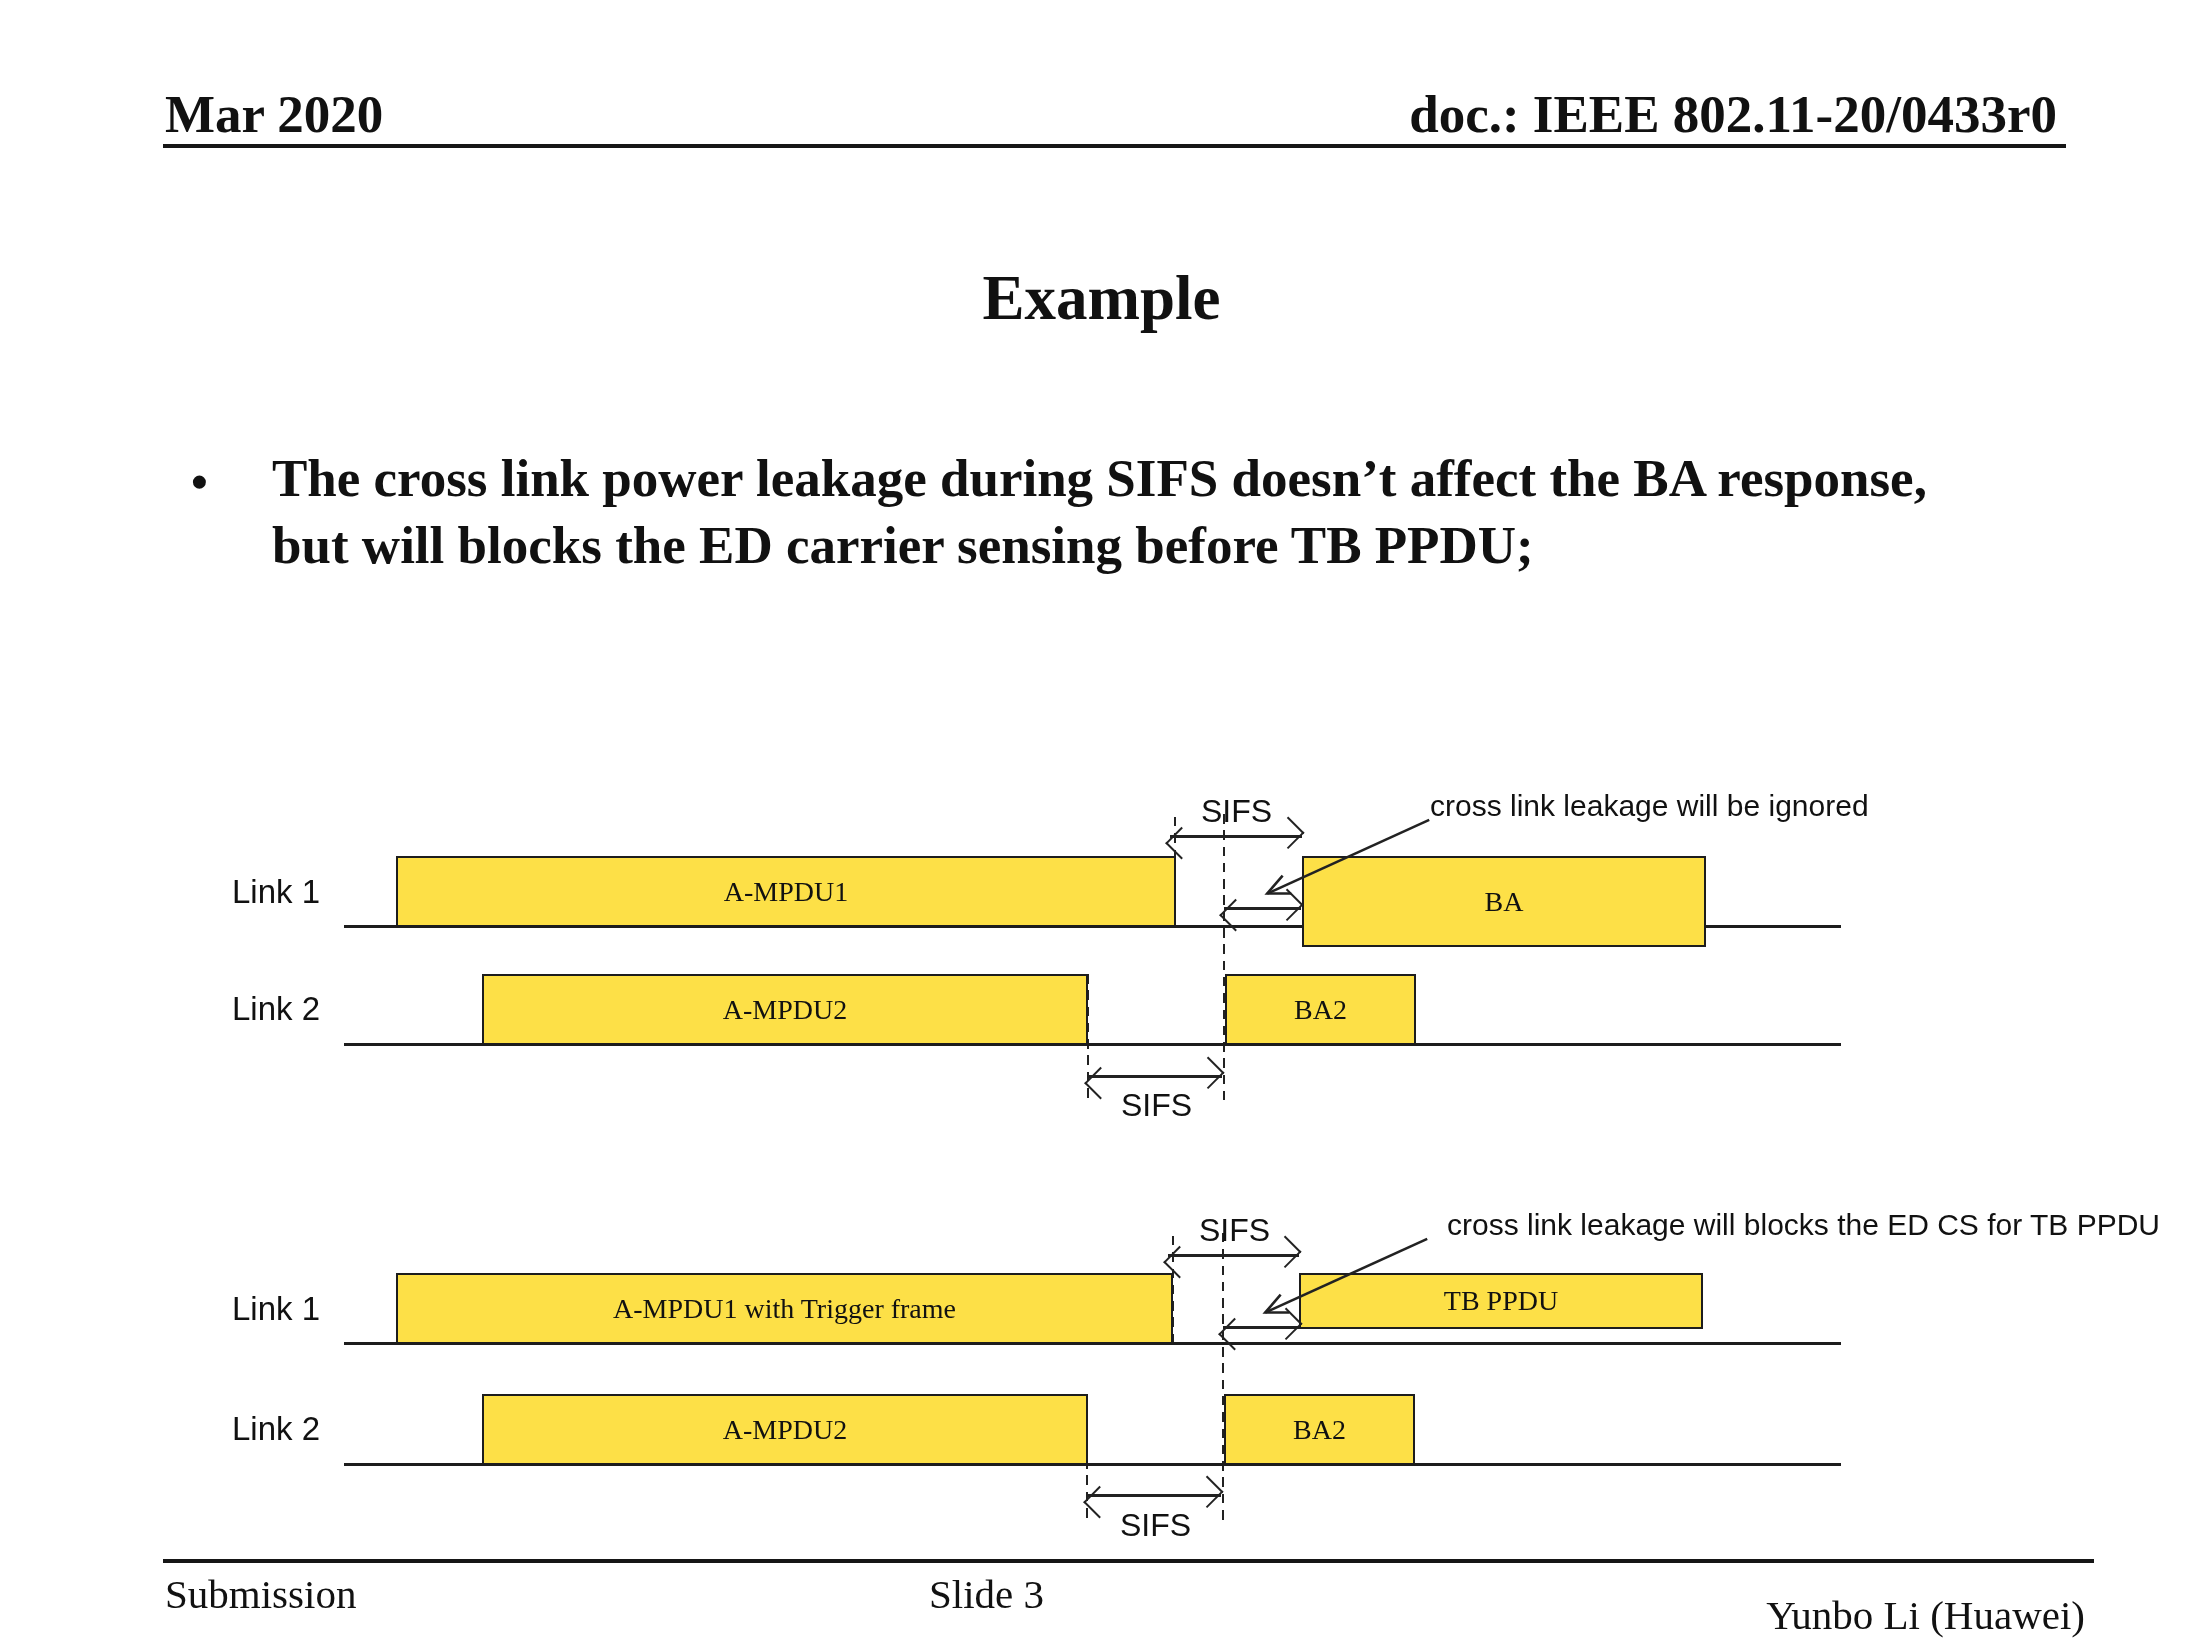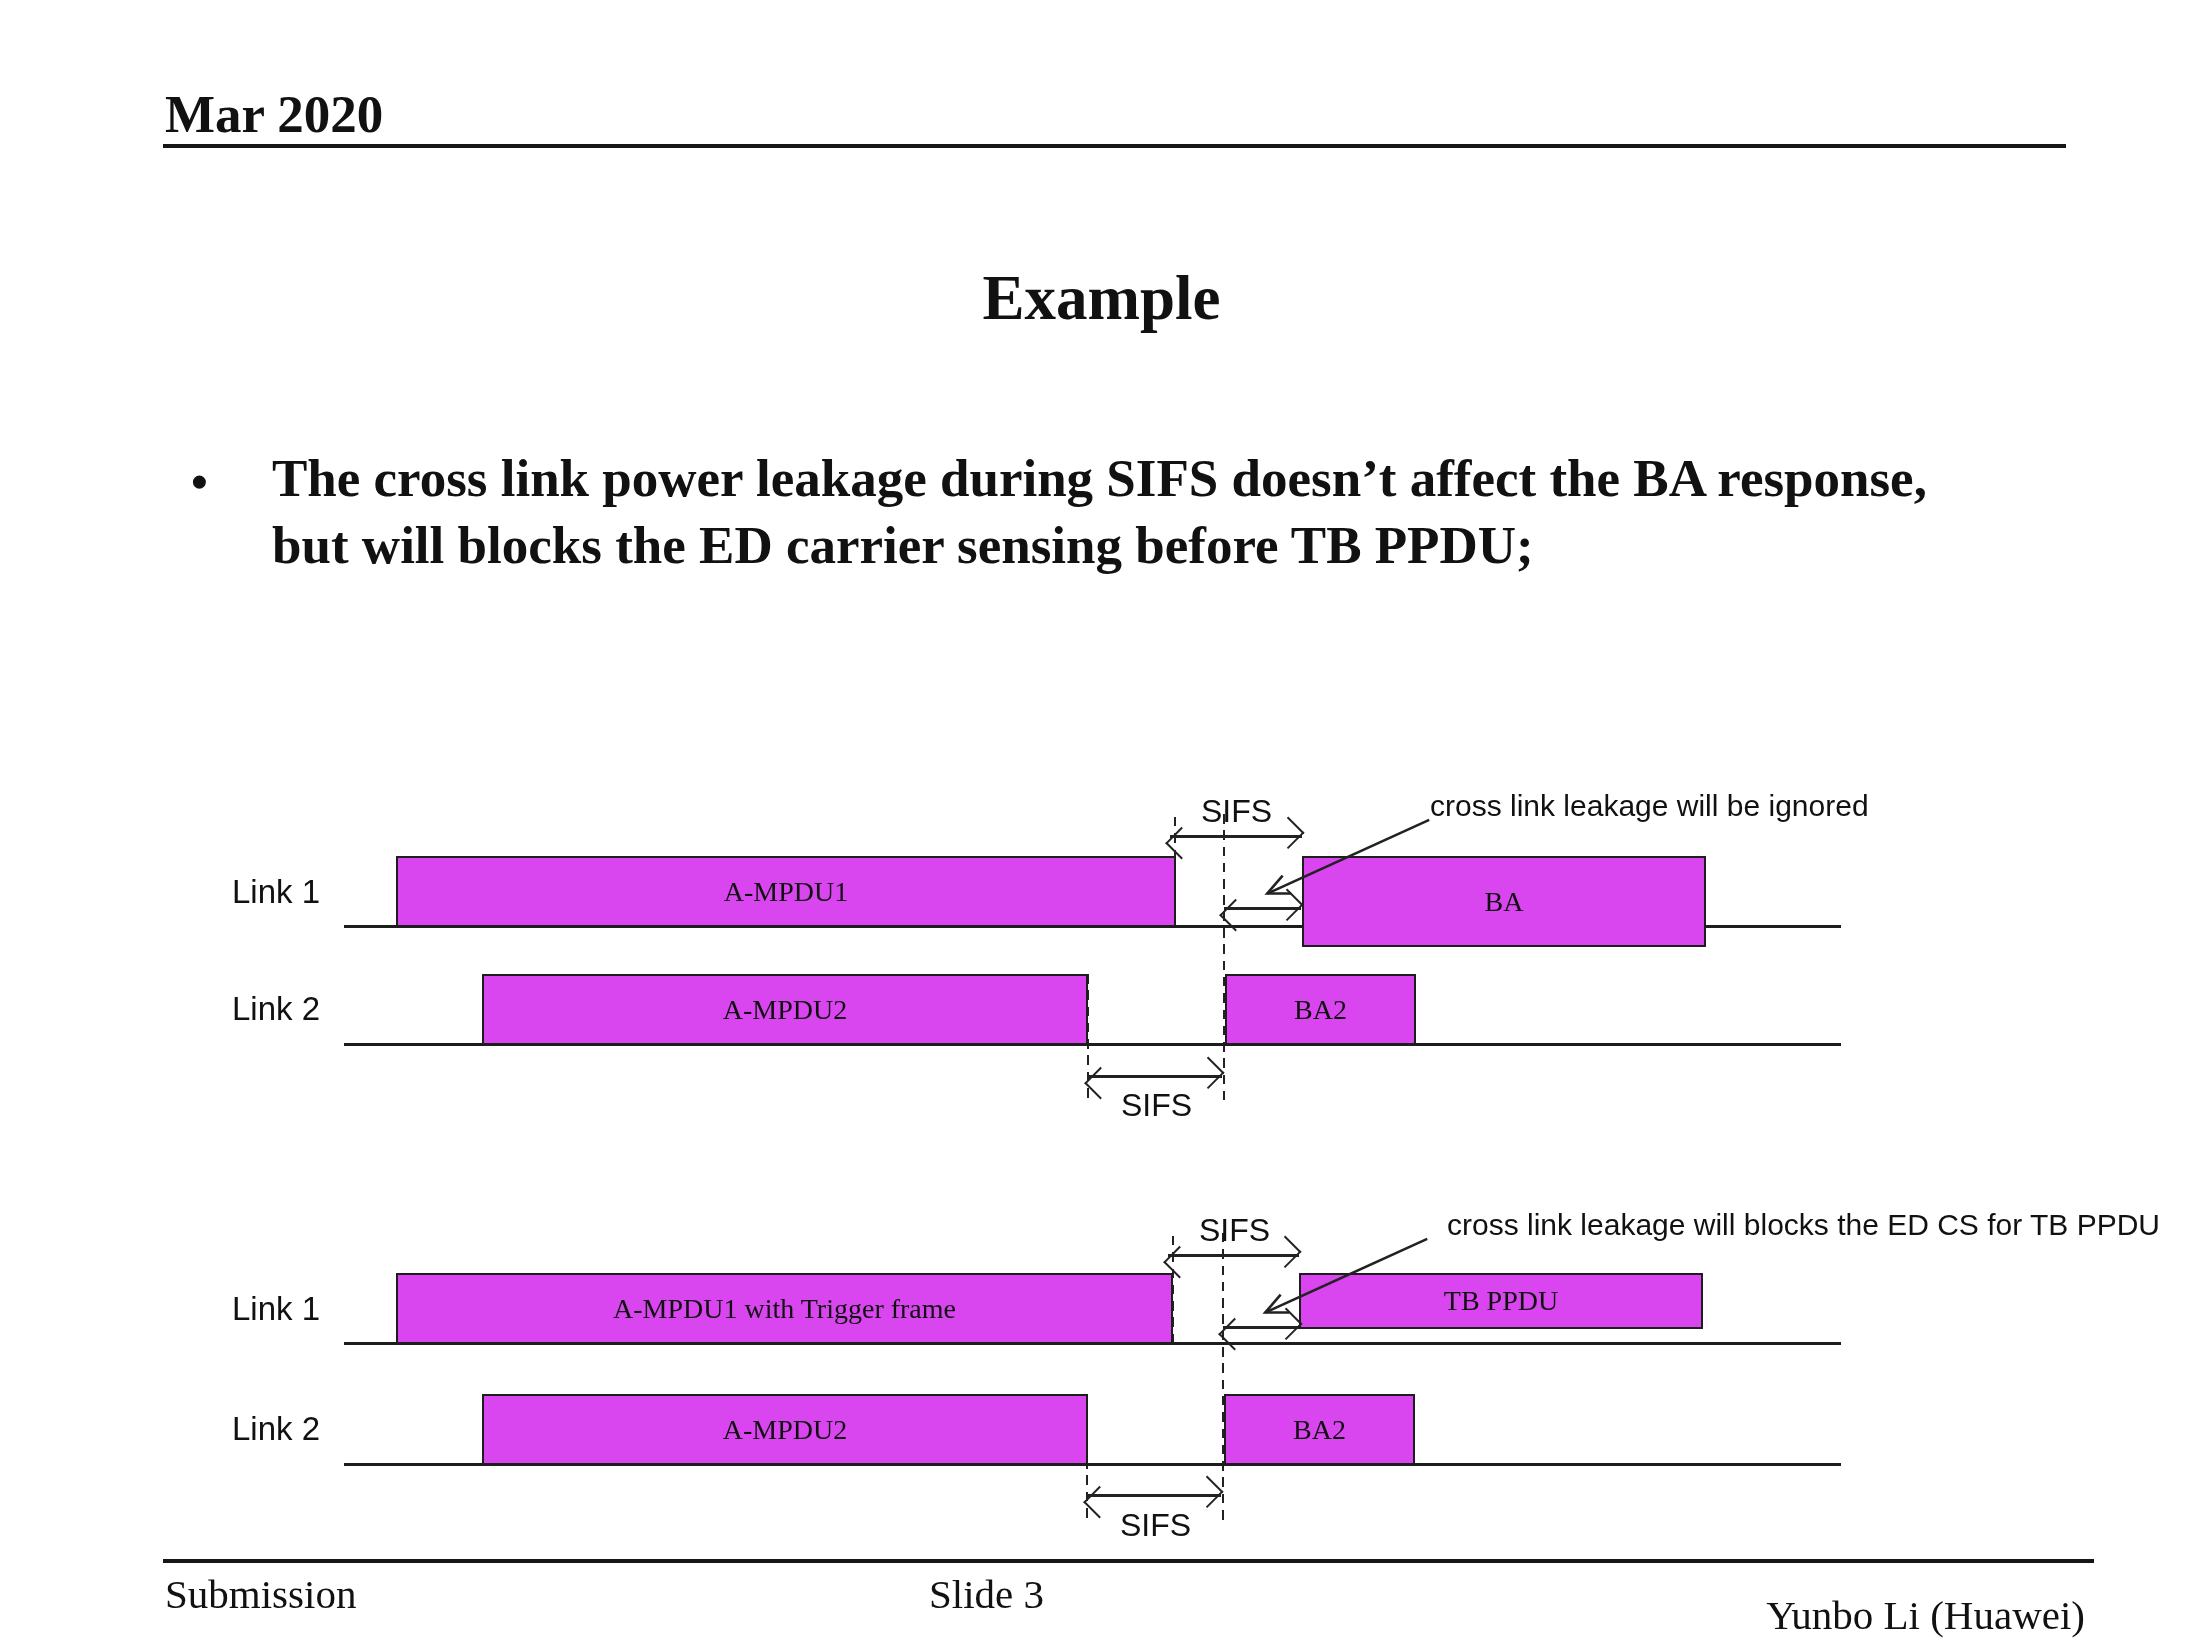--- a/index.html
+++ b/index.html
@@ -16,21 +16,21 @@
   .hdr-text{font-family:"Liberation Serif",serif;font-weight:bold;font-size:53px;line-height:55px;white-space:nowrap;}
   .rule{background:#161616;}
   .ftr-text{font-family:"Liberation Serif",serif;font-size:41px;line-height:46px;white-space:nowrap;}
   
   .title{width:100%;text-align:center;font-weight:bold;font-size:63px;line-height:100px;}
   .bullet-line{font-weight:bold;font-size:53px;line-height:65px;white-space:nowrap;}
   .bullet-marker{font-weight:bold;font-size:48px;line-height:65px;}
   
   .hline{background:#1d1d1d;height:2.6px;}
   .tbox{
-    box-sizing:border-box;border:2.6px solid #1d1d1d;background:#d946ef;
+    box-sizing:border-box;border:2.6px solid #1d1d1d;background:#fde047;
     display:flex;align-items:center;justify-content:center;
     font-family:"Liberation Serif",serif;font-size:28px;white-space:nowrap;
   }
   .vdash{
     width:1.7px;
     background:repeating-linear-gradient(to bottom,#222 0px,#222 9.5px,transparent 9.5px,transparent 16.3px);
   }
   .linklabel{font-family:"Liberation Sans",sans-serif;font-size:33px;line-height:40px;white-space:nowrap;}
   .sifs{font-family:"Liberation Sans",sans-serif;font-size:32px;line-height:38px;text-align:center;white-space:nowrap;}
   .annot{font-family:"Liberation Sans",sans-serif;font-size:30px;line-height:36px;white-space:nowrap;}
@@ -48,20 +48,21 @@
     transform:rotate(45deg);transform-origin:15.5px 5.2px;
   }
   svg{display:block;}
 </style>
 </head>
 <body>
 
 <div class="slide">
 
   <div class="abs hdr-text" style="left:165px;top:87px;">Mar 2020</div>
+  <div class="abs hdr-text" style="left:1205px;top:87px;width:852px;text-align:right;">doc.: IEEE 802.11-20/0433r0</div>
   <div class="abs rule" style="left:163px;top:144px;width:1903px;height:4.3px;"></div>
 
   <div class="abs title" style="left:0;top:248px;">Example</div>
 
   <div class="abs bullet-marker" style="left:191px;top:449px;">•</div>
   <div class="abs bullet-line" style="left:272px;top:446px;">The cross link power leakage during SIFS doesn’t affect the BA response,</div>
   <div class="abs bullet-line" style="left:272px;top:513px;">but will blocks the ED carrier sensing before TB PPDU;</div>
 
   <div class="abs" style="left:0;top:0;">
 

